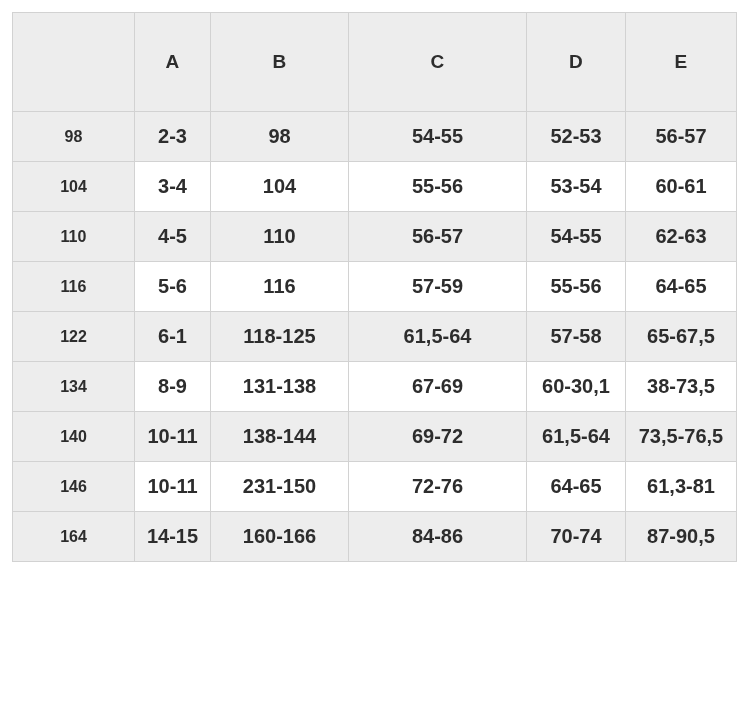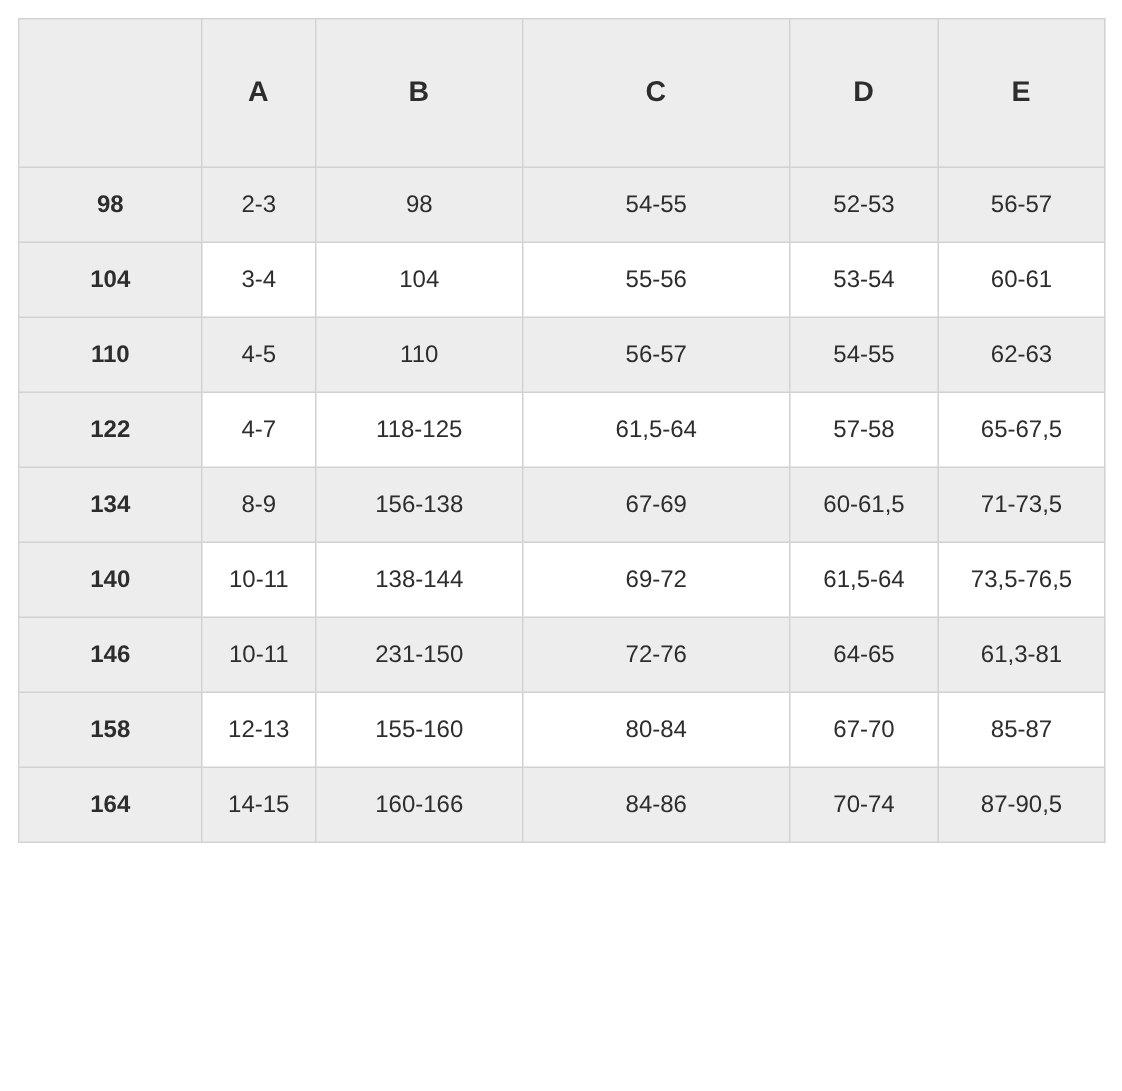--- a/index.html
+++ b/index.html
@@ -49,22 +49,22 @@
     font-weight: 700;
     letter-spacing: 0.5px;
   }
   tbody tr { height: 50px; }
   tbody th {
     background: var(--stripe);
     font-size: 16px;
     font-weight: 700;
   }
   tbody td {
-    font-size: 16px;
-    font-weight: 400;
+    font-size: 20px;
+    font-weight: 700;
   }
   tbody tr:nth-child(odd) td { background: var(--stripe); }
   tbody tr:nth-child(even) td { background: var(--row-alt); }
 </style>
 </head>
 <body>
 
 <div class="table-wrap">
   <table class="size-table">
     <colgroup>
@@ -104,60 +104,60 @@
         </tr>
         <tr>
           <th>110</th>
           <td>4-5</td>
           <td>110</td>
           <td>56-57</td>
           <td>54-55</td>
           <td>62-63</td>
         </tr>
         <tr>
+          <th>116</th>
+          <td>5-6</td>
+          <td>116</td>
+          <td>57-59</td>
+          <td>55-56</td>
+          <td>64-65</td>
+        </tr>
+        <tr>
           <th>122</th>
-          <td>4-7</td>
+          <td>6-1</td>
           <td>118-125</td>
           <td>61,5-64</td>
           <td>57-58</td>
           <td>65-67,5</td>
         </tr>
         <tr>
           <th>134</th>
           <td>8-9</td>
-          <td>156-138</td>
+          <td>131-138</td>
           <td>67-69</td>
-          <td>60-61,5</td>
-          <td>71-73,5</td>
+          <td>60-30,1</td>
+          <td>38-73,5</td>
         </tr>
         <tr>
           <th>140</th>
           <td>10-11</td>
           <td>138-144</td>
           <td>69-72</td>
           <td>61,5-64</td>
           <td>73,5-76,5</td>
         </tr>
         <tr>
           <th>146</th>
           <td>10-11</td>
           <td>231-150</td>
           <td>72-76</td>
           <td>64-65</td>
           <td>61,3-81</td>
         </tr>
         <tr>
-          <th>158</th>
-          <td>12-13</td>
-          <td>155-160</td>
-          <td>80-84</td>
-          <td>67-70</td>
-          <td>85-87</td>
-        </tr>
-        <tr>
           <th>164</th>
           <td>14-15</td>
           <td>160-166</td>
           <td>84-86</td>
           <td>70-74</td>
           <td>87-90,5</td>
         </tr>
       </tbody>
   </table>
 </div>

